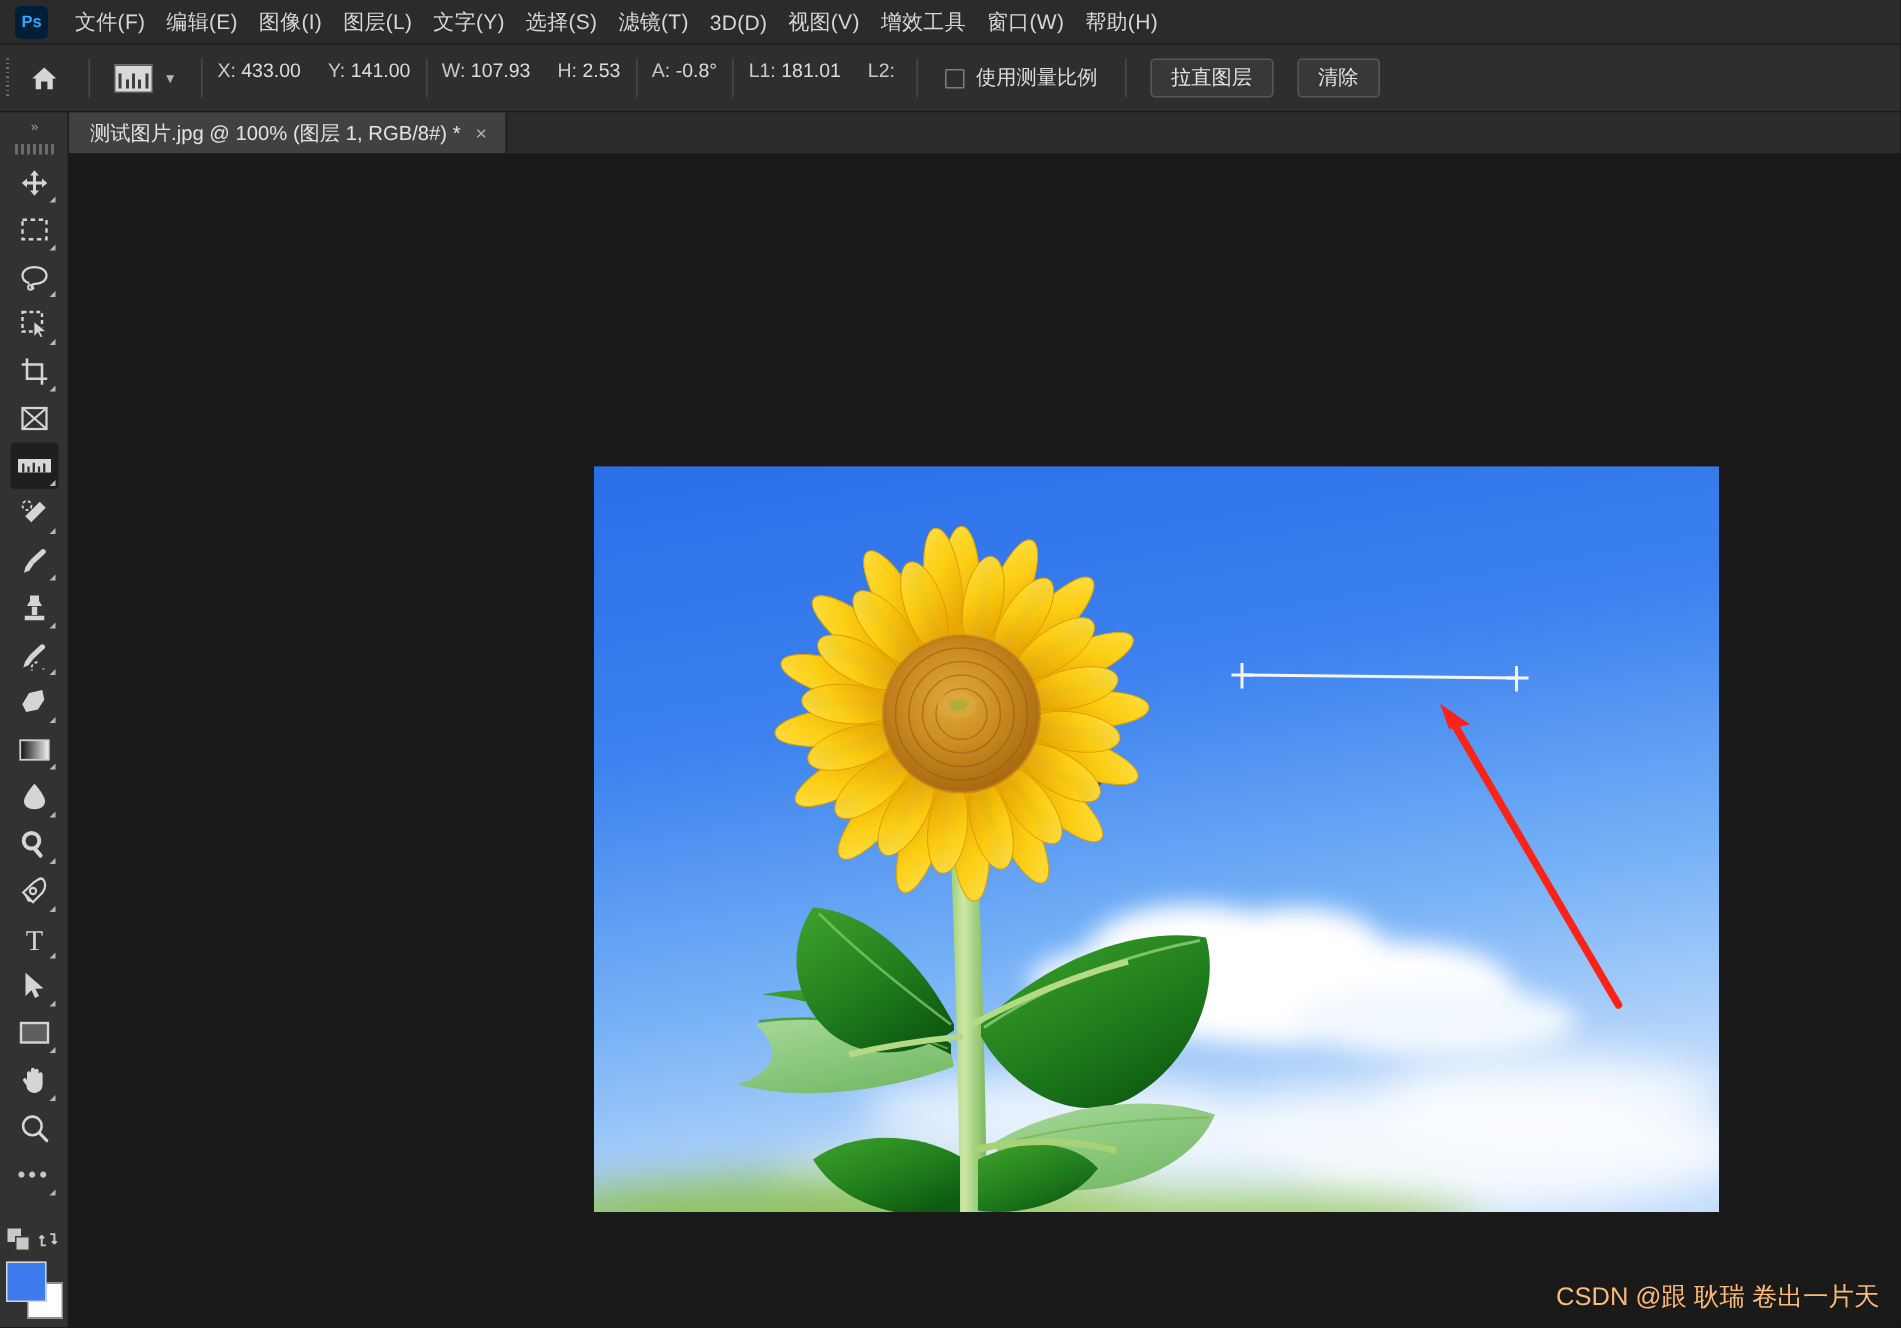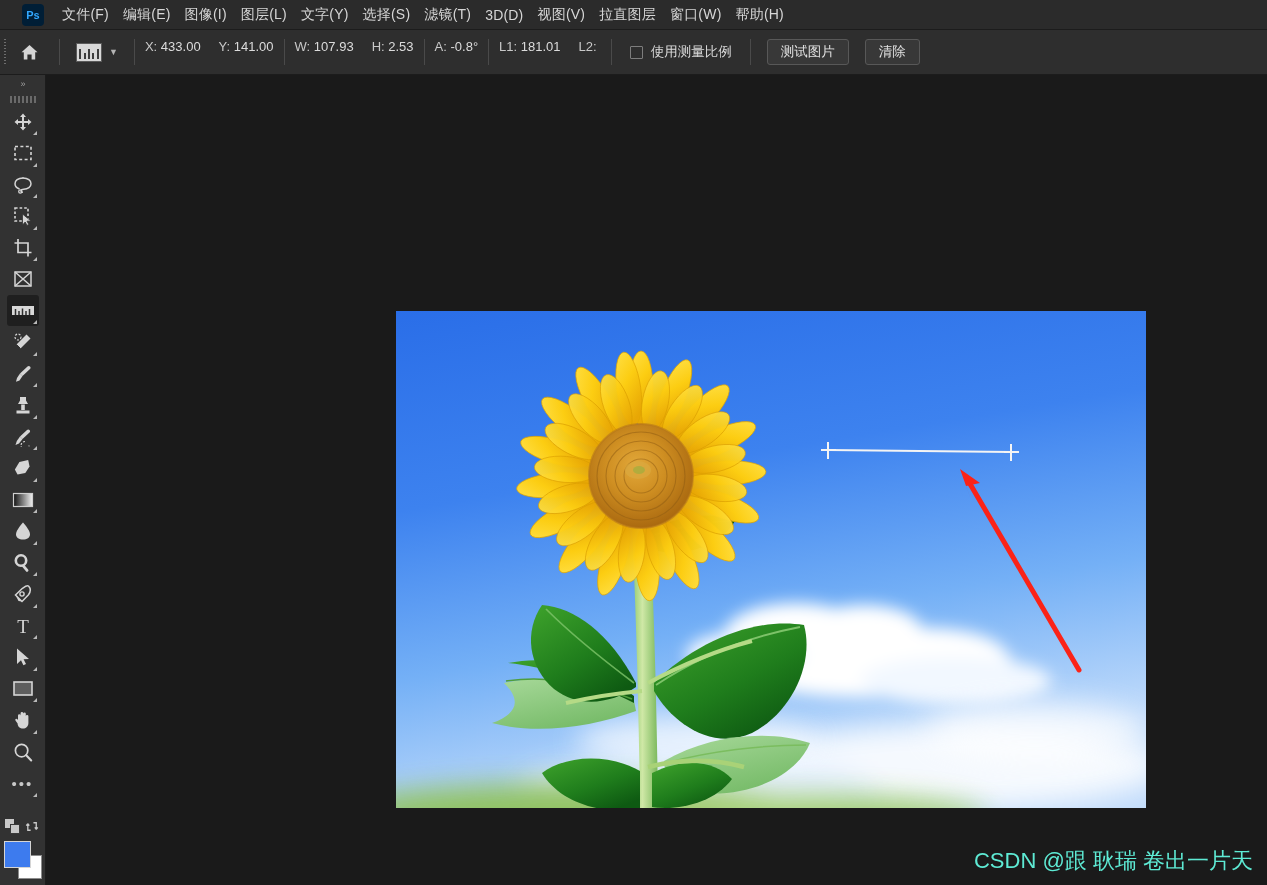--- a/index.html
+++ b/index.html
@@ -11,21 +11,21 @@
   }
   #app { position: relative; width: 1267px; height: 885px; background: #1a1a1a; }
 
   
   .menubar {
     position: absolute; left: 0; top: 0; width: 1267px; height: 30px;
     background: #2b2b2b; display: flex; align-items: center;
     border-bottom: 1px solid #1c1c1c;
   }
   .ps-logo {
-    width: 22px; height: 22px; margin-left: 22px; margin-right: 11px;
+    width: 22px; height: 22px; margin-left: 10px; margin-right: 11px;
     background: #001e36; border-radius: 4px;
     display: flex; align-items: center; justify-content: center;
     color: #31a8ff; font-size: 11px; font-weight: bold;
     font-family: "Liberation Sans", sans-serif; flex: none;
   }
   .menu-item {
     color: #d6d6d6; font-size: 14px; padding: 4px 7px;
     white-space: nowrap; cursor: default; letter-spacing: .2px;
   }
 
@@ -161,42 +161,42 @@
     overflow: hidden; background: #3a7ced;
   }
   .photo svg { display: block; width: 750px; height: 497px; }
 
   
   .measure-overlay { position: absolute; left: 0; top: 0; width: 1221px; height: 782px; pointer-events: none; }
 
   
   .watermark {
     position: absolute; right: 14px; bottom: 9px;
-    color: #5eead4; font-size: 22px; white-space: nowrap;
+    color: #fdba74; font-size: 17px; white-space: nowrap;
     font-family: "Liberation Sans", "DejaVu Sans", sans-serif;
   }
 </style>
 </head>
 <body>
 
 <div id="app">
 
   <div class="menubar">
     <div class="ps-logo" style="color: rgb(49, 168, 255);">Ps</div>
     <div id="menu-items" style="display:flex;align-items:center;">
         <div class="menu-item">文件(F)</div>
         <div class="menu-item">编辑(E)</div>
         <div class="menu-item">图像(I)</div>
         <div class="menu-item">图层(L)</div>
         <div class="menu-item">文字(Y)</div>
         <div class="menu-item">选择(S)</div>
         <div class="menu-item">滤镜(T)</div>
         <div class="menu-item">3D(D)</div>
         <div class="menu-item">视图(V)</div>
-        <div class="menu-item">拉直图层</div>
+        <div class="menu-item">增效工具</div>
         <div class="menu-item">窗口(W)</div>
         <div class="menu-item">帮助(H)</div>
       </div>
   </div>
 
   <div class="optbar">
     <div class="opt-grip">
         <i></i>
       </div>
 
@@ -239,21 +239,21 @@
 
     <div class="opt-sep" style="margin-left:14px;margin-right:18px;"></div>
 
     <div class="chk-wrap">
       <div class="chk-box"></div>
       <div class="chk-label">使用测量比例</div>
     </div>
 
     <div class="opt-sep" style="margin-left:18px;margin-right:16px;"></div>
 
-    <div class="opt-btn">测试图片</div>
+    <div class="opt-btn">拉直图层</div>
 
     <div style="width:16px;flex:none;"></div>
 
     <div class="opt-btn">清除</div>
   </div>
 
   <div class="toolbar">
     <div class="tb-collapse">»</div>
     <div class="tb-grip">
         <i></i>
@@ -445,20 +445,26 @@
           <path d="M12 11 V4 H9 M12 11 L10.4 9 M12 11 L13.6 9" fill="none" stroke="#c9c9c9" stroke-width="1.4"></path>
         </svg>
       </div>
       <div class="colors">
         <div class="col-back" style="background: rgb(255, 255, 255);"></div>
         <div class="col-fore" style="background: rgb(61, 123, 238);"></div>
       </div>
     </div>
   </div>
 
+  <div class="tabbar">
+    <div class="doctab">
+      <span class="doctab-title">测试图片.jpg @ 100% (图层 1, RGB/8#) *</span>
+      <span class="doctab-close">×</span>
+    </div>
+  </div>
 
   <div class="canvas-area">
 
     <div class="photo">
       <svg viewBox="0 0 750 497" preserveAspectRatio="none">
         <defs>
           <linearGradient id="sky" x1="0" y1="0" x2="0.25" y2="1">
             <stop offset="0" stop-color="#2a6ee8"></stop>
             <stop offset="0.38" stop-color="#3d82ef"></stop>
             <stop offset="0.70" stop-color="#74b0f6"></stop>

